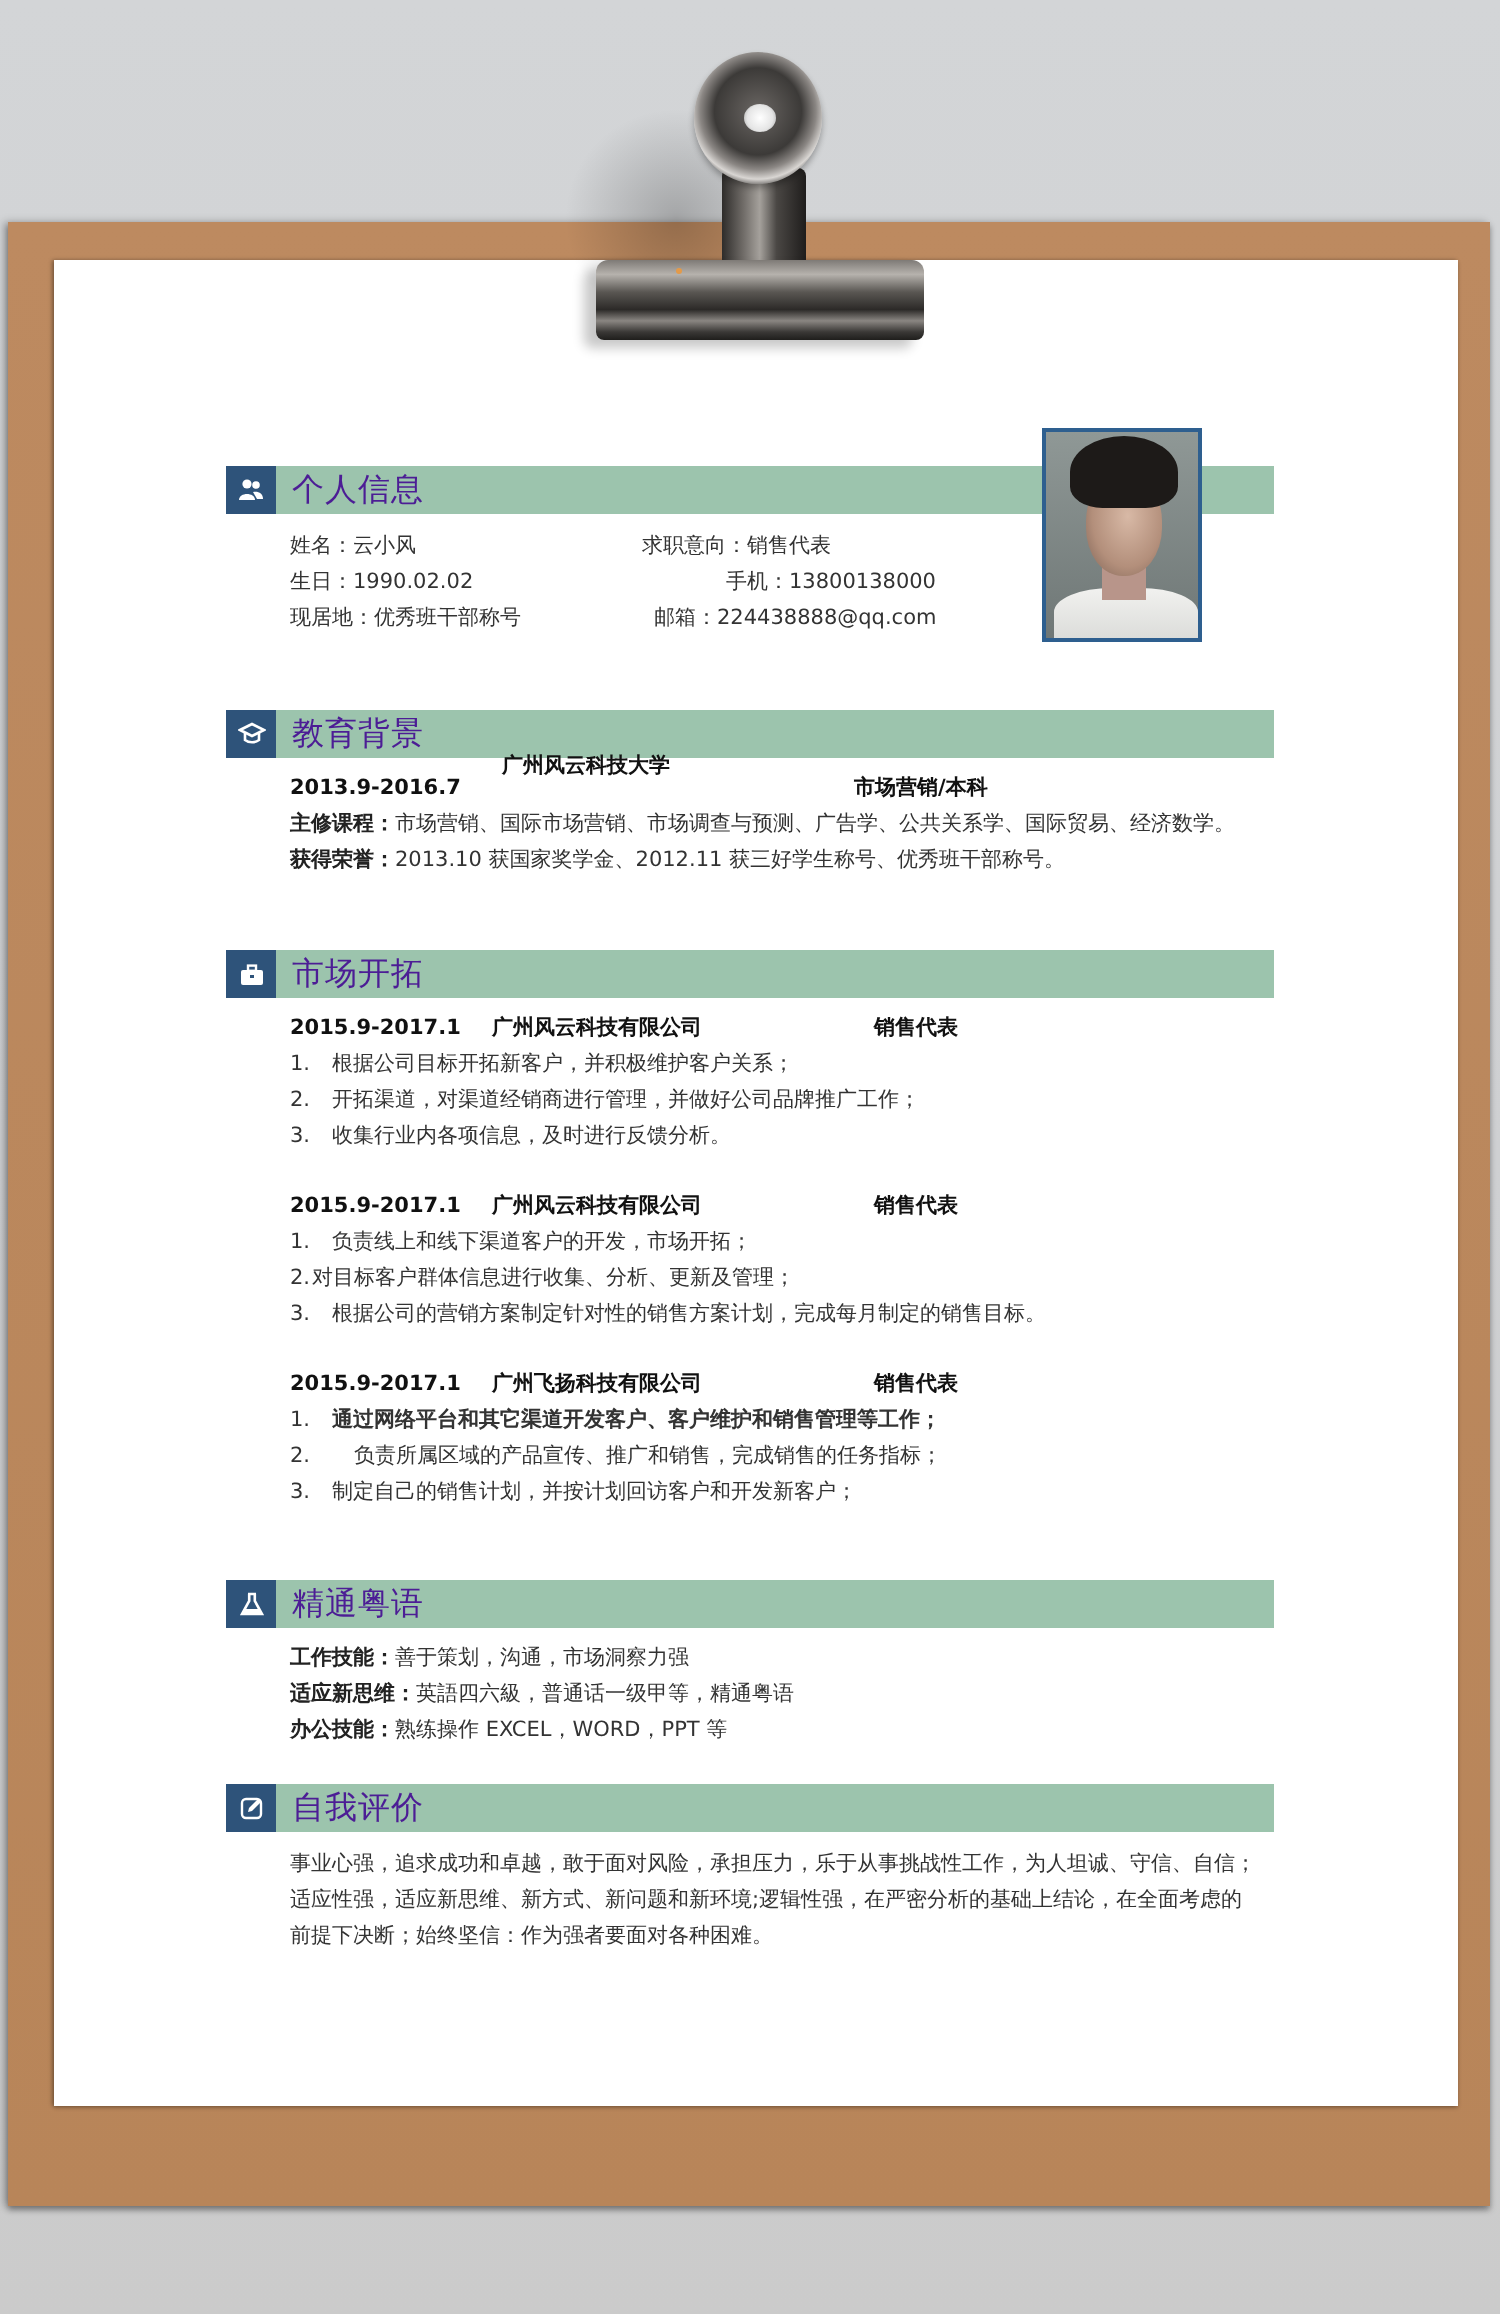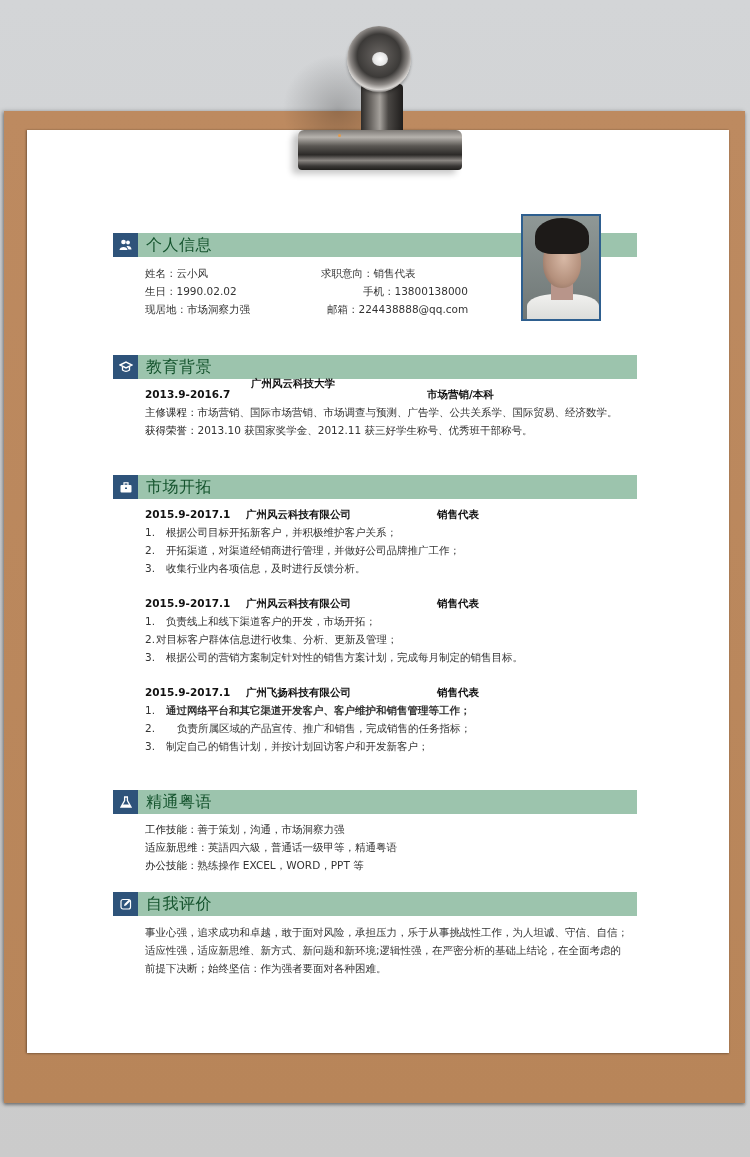--- a/index.html
+++ b/index.html
@@ -57,27 +57,27 @@
     position: absolute; left: 0; top: 0; width: 25px; height: 24px;
     background: #2e537a;
     display: flex; align-items: center; justify-content: center;
   }
   .sec-bar {
     position: absolute; left: 25px; top: 0; right: 0; height: 24px;
     background: #9cc4ad;
   }
   .sec-title {
     position: absolute; left: 8px; top: 1px;
-    color: #14532d; font-size: 16px; line-height: 22px; letter-spacing: 0.5px;
+    color: #4c1d95; font-size: 16px; line-height: 22px; letter-spacing: 0.5px;
     font-family: "DejaVu Sans", sans-serif;
   }
 
   .txt { position: absolute; font-size: 10.5px; color: #333; line-height: 14px; white-space: nowrap; }
   .bold { font-weight: bold; color: #111; }
-  .lbl { font-weight: normal; color: #222; }
+  .lbl { font-weight: bold; color: #222; }
 
   .photo {
     position: absolute; left: 521px; top: 214px; width: 80px; height: 107px;
     border: 2px solid #2e5f8f; background: #7d8584; overflow: hidden;
   }
   .photo .bg { position: absolute; inset: 0; background: linear-gradient(180deg, #8f9896 0%, #6f7776 100%); }
   .photo .hair {
     position: absolute; left: 12px; top: 2px; width: 54px; height: 36px;
     background: #1d1a18; border-radius: 50% 50% 30% 30%;
   }
@@ -118,21 +118,21 @@
         <circle cx="9" cy="3.5" r="1.9" fill="#fff"></circle>
         <path d="M7.5 7 C10 6.5 12.5 7.5 12.5 10.5 L9.5 10.5 Z" fill="#fff"></path>
       </svg>
   </div>
   <div class="sec-bar">
       <span class="sec-title">个人信息</span>
     </div>
 </div>
 <div class="txt" style="left:145px;top:266px;">姓名：云小风</div>
 <div class="txt" style="left:145px;top:284px;">生日：1990.02.02</div>
-<div class="txt" style="left:145px;top:302px;">现居地：市场洞察力强</div>
+<div class="txt" style="left:145px;top:302px;">现居地：优秀班干部称号</div>
 <div class="txt" style="left:321px;top:266px;">求职意向：销售代表</div>
 <div class="txt" style="left:323px;top:284px;margin-left:40px;">手机：13800138000</div>
 <div class="txt" style="left:327px;top:302px;">邮箱：224438888@qq.com</div>
 
 <div class="photo">
   <div class="bg"></div>
   <div class="shirt"></div>
   <div class="neck"></div>
   <div class="face"></div>
   <div class="hair"></div>

